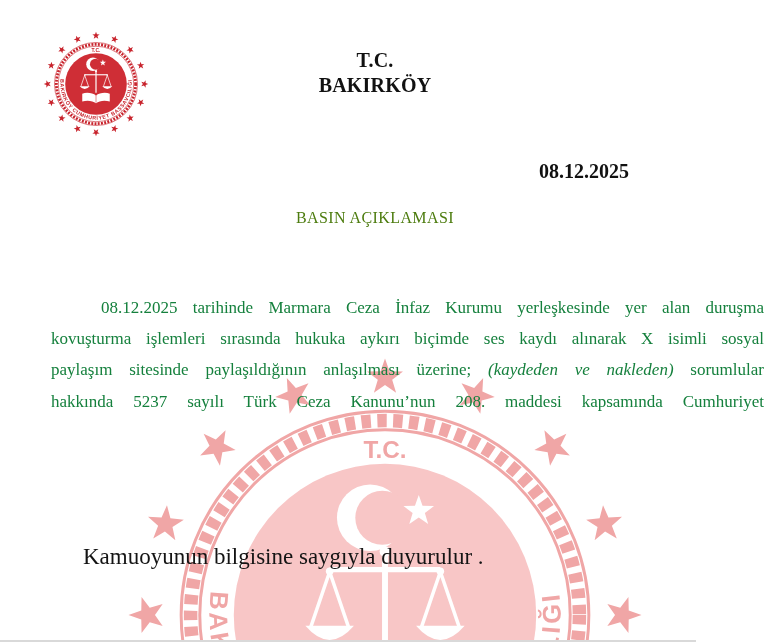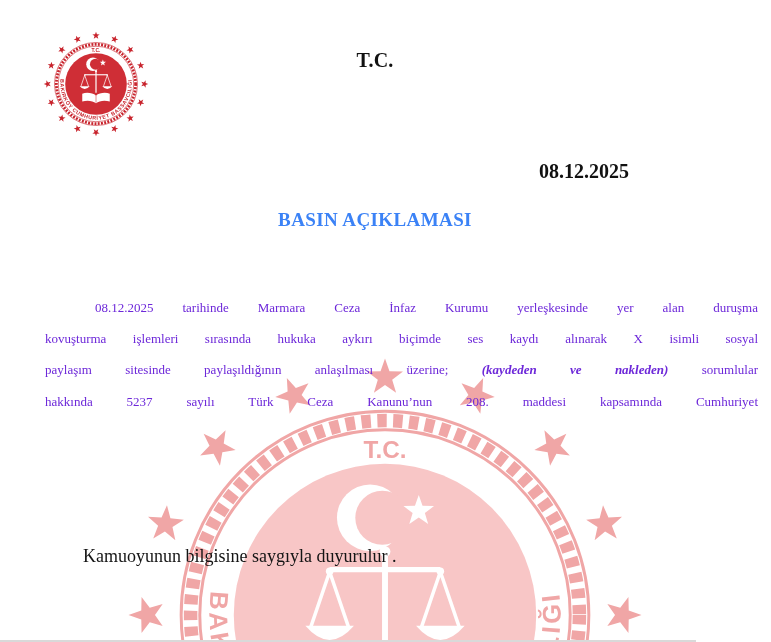--- a/index.html
+++ b/index.html
@@ -28,35 +28,35 @@
   .header-block{
     position:absolute;left:0;top:48px;width:750px;text-align:center;z-index:3;
     font-weight:bold;font-size:20px;line-height:24.6px;letter-spacing:0.2px;color:#111;
   }
   .doc-date{
     position:absolute;top:160px;right:67px;z-index:3;
     font-weight:bold;font-size:20px;color:#111;
   }
   .doc-title{
     position:absolute;left:0;top:209px;width:750px;text-align:center;z-index:3;
-    font-weight:bold;font-size:19px;letter-spacing:0.4px;color:#3b82f6;
+    font-weight:normal;font-size:16px;letter-spacing:0.4px;color:#4d7c0f;
   }
 
   
   .press-body{
-    position:absolute;left:45px;top:292px;width:713px;z-index:3;
-    font-size:13px;line-height:31.2px;color:#6d28d9;
+    position:absolute;left:51px;top:292px;width:713px;z-index:3;
+    font-size:17px;line-height:31.2px;color:#15803d;
   }
   .bline{text-align:justify;text-align-last:justify;white-space:normal;}
   .bline.last{text-align-last:auto;}
   .bline.indent{text-indent:50px;}
-  .bline em{font-style:italic;font-weight:bold;}
+  .bline em{font-style:italic;}
   .closing-line{
     position:absolute;left:33px;top:541px;width:713px;z-index:3;
-    font-size:18px;line-height:31.2px;text-indent:50px;color:#141414;
+    font-size:23px;line-height:31.2px;text-indent:50px;color:#141414;
   }
 
   .emblem-text{font-family:"Liberation Sans","DejaVu Sans",sans-serif;font-weight:bold;}
 </style>
 </head>
 <body>
 
 <div class="page">
 
   <svg width="0" height="0" style="position:absolute" aria-hidden="true">
@@ -127,20 +127,21 @@
   </div>
 
   <div class="logo-wrap">
     <svg viewBox="0 0 200 200">
         <use href="#emblem"></use>
       </svg>
   </div>
 
   <div class="header-block">
     <div>T.C.</div>
+    <div>BAKIRKÖY</div>
   </div>
 
   <div class="doc-date">08.12.2025</div>
 
   <div class="doc-title">BASIN AÇIKLAMASI</div>
 
   <div class="press-body">
       <div class="bline indent"><span>08.12.2025 tarihinde Marmara Ceza İnfaz Kurumu yerleşkesinde yer alan duruşma</span></div>
       <div class="bline"><span>kovuşturma işlemleri sırasında hukuka aykırı biçimde ses kaydı alınarak X isimli sosyal</span></div>
       <div class="bline"><span>paylaşım sitesinde paylaşıldığının anlaşılması üzerine; </span><em>(kaydeden ve nakleden)</em><span> sorumlular</span></div>

